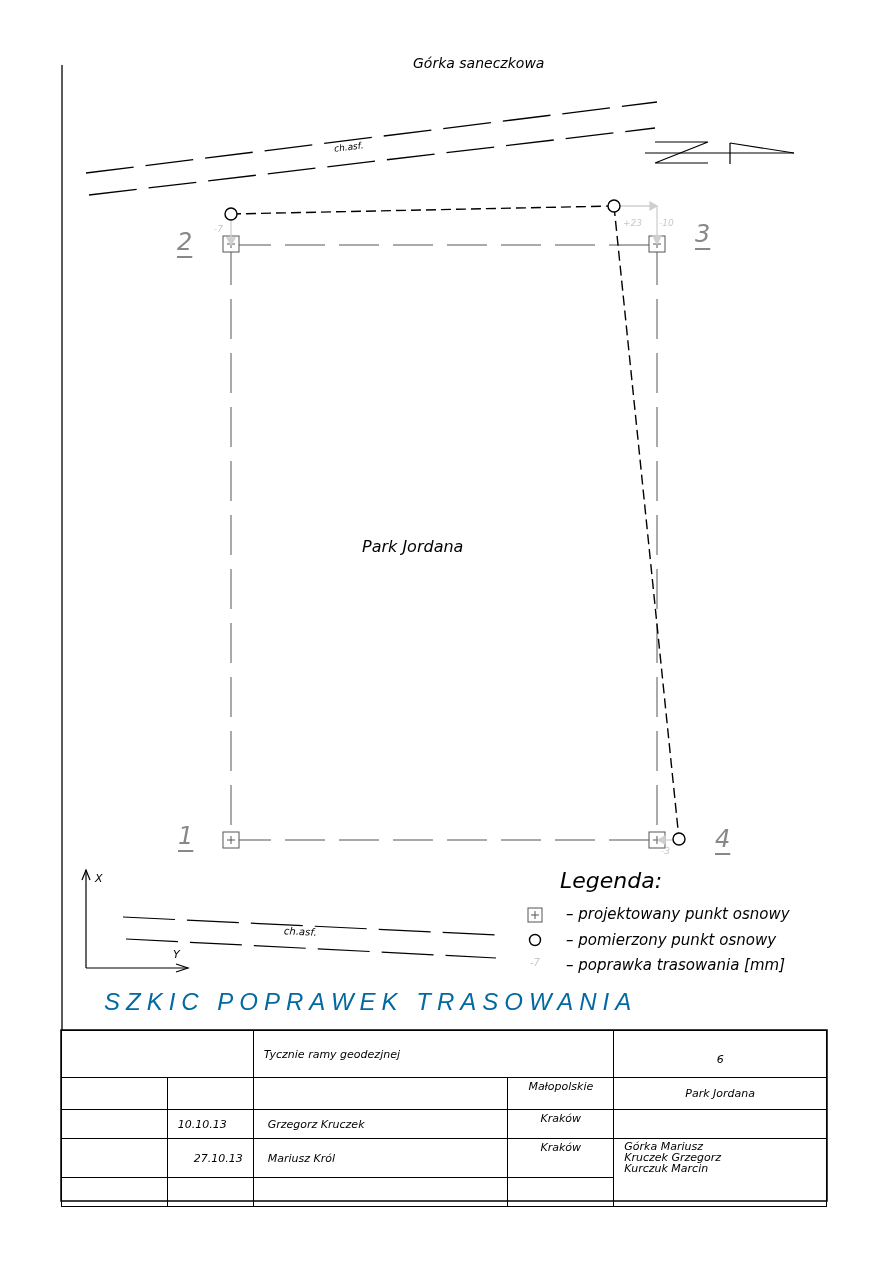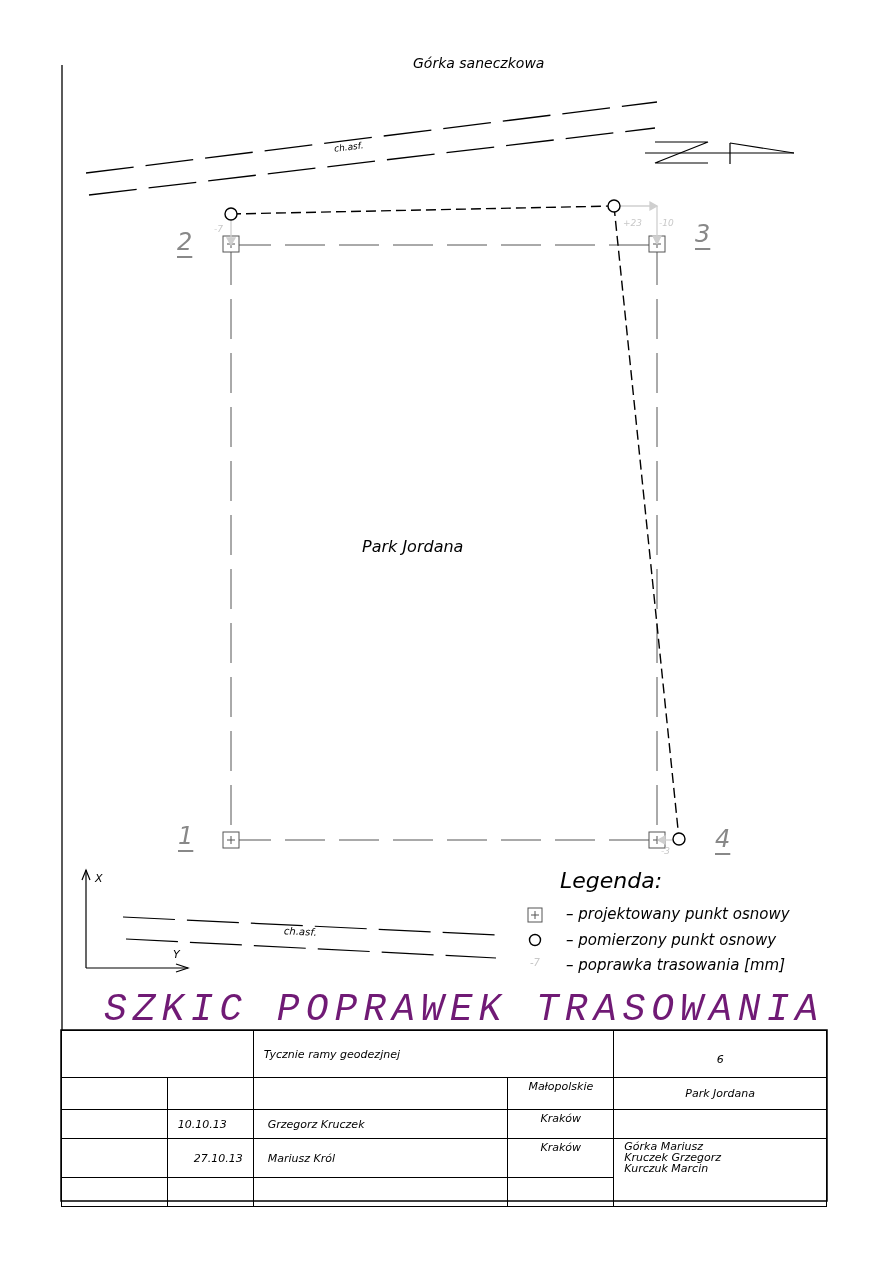--- a/index.html
+++ b/index.html
@@ -3,21 +3,21 @@
 <meta charset="utf-8">
 <style>
   html, body { margin: 0; padding: 0; background: #ffffff; }
   body { width: 893px; height: 1263px; position: relative; overflow: hidden;
          font-family: "DejaVu Sans", sans-serif; color: #000; }
   .abs { position: absolute; }
   .lbl { font-family: "DejaVu Sans", sans-serif; font-style: italic; white-space: nowrap; }
   svg { position: absolute; left: 0; top: 0; }
   .pt-num { font-size: 24px; font-weight: 200; color: #888; text-decoration: underline; text-underline-offset: 6px; font-style: italic; font-family: "DejaVu Sans", sans-serif; }
   .corr { font-size: 9px; color: #c8c8c8; font-style: italic; }
-  .title-big { font-size: 38px; letter-spacing: 6px; font-weight: 200; font-style: italic; font-family: Liberation Mono, monospace; color: #701a75; -webkit-text-stroke: 0; }
+  .title-big { font-size: 24px; letter-spacing: 6px; font-weight: 200; font-style: italic; font-family: Liberation Sans, sans-serif; color: #0369a1; -webkit-text-stroke: 0; }
   .legend-title { font-size: 22px; font-style: italic; margin-left: 12px; }
   .legend-item { font-size: 15px; font-style: italic; }
   table.tb { position: absolute; left: 61px; top: 1030px; width: 766px; border-collapse: collapse; font-size: 11px; font-style: italic; }
   table.tb td { border: 1.5px solid #000; padding: 0 10px; vertical-align: middle; }
 </style>
 </head>
 <body>
 
 <svg width="893" height="1263" viewBox="0 0 893 1263">
 

